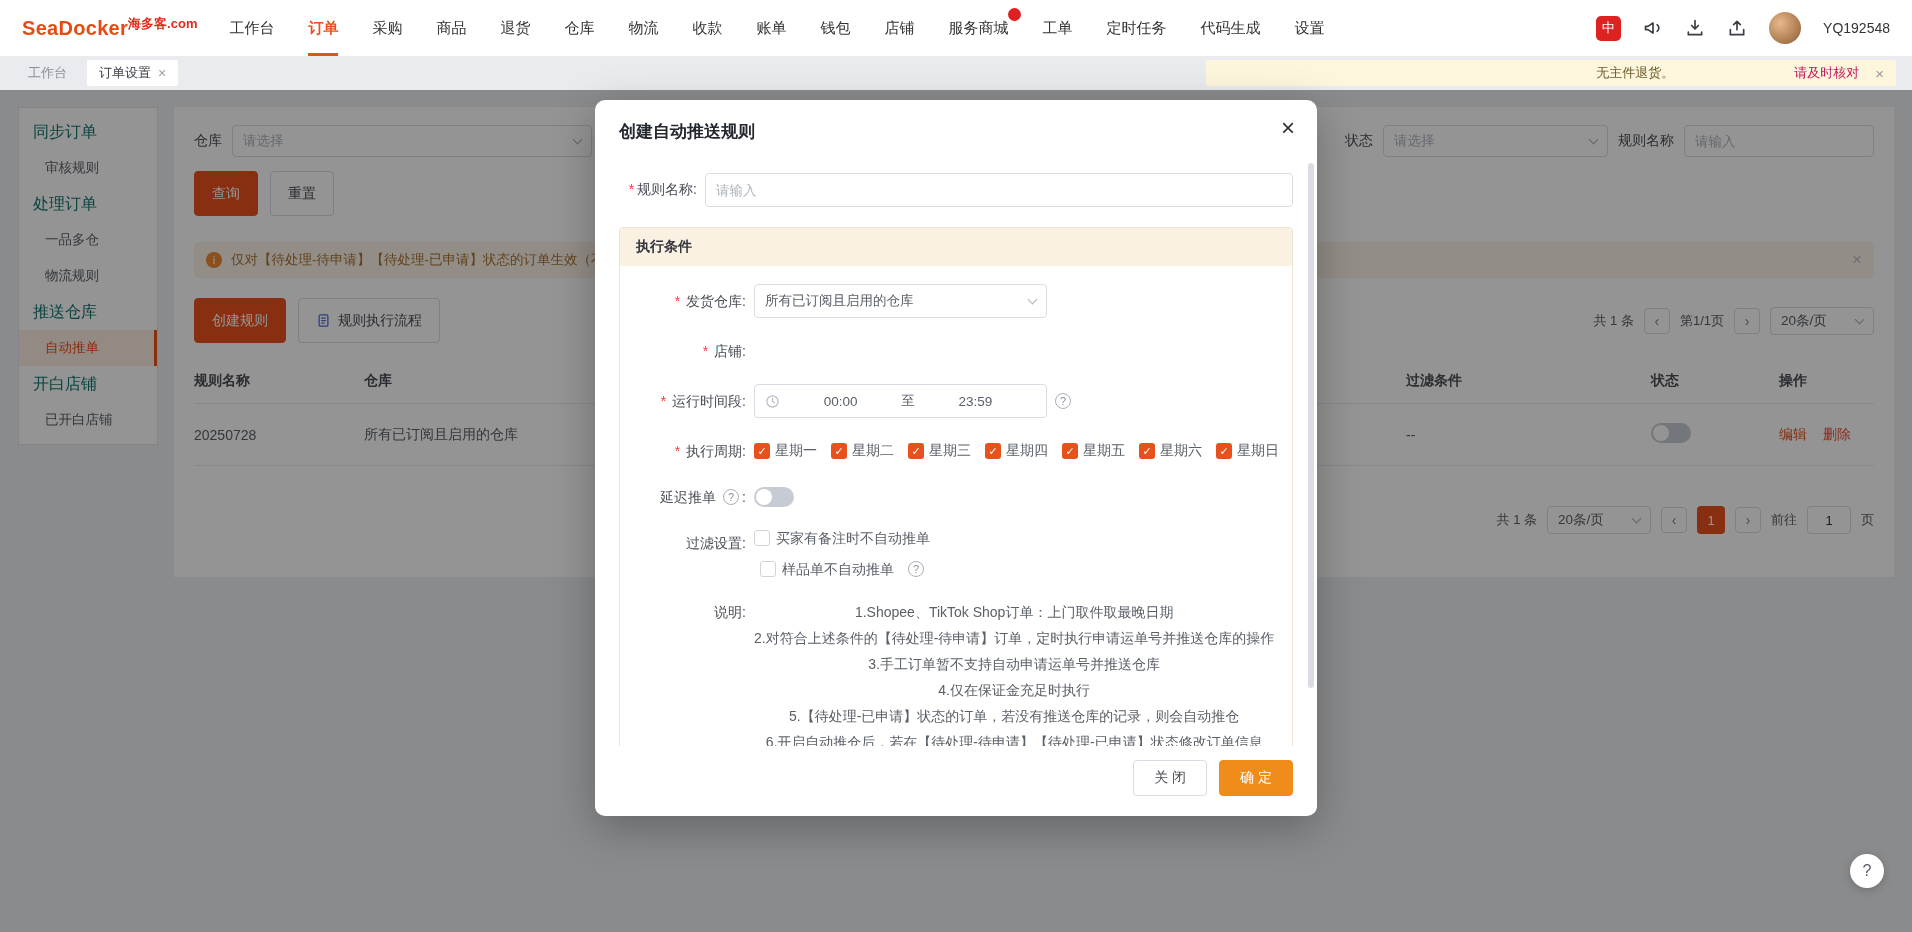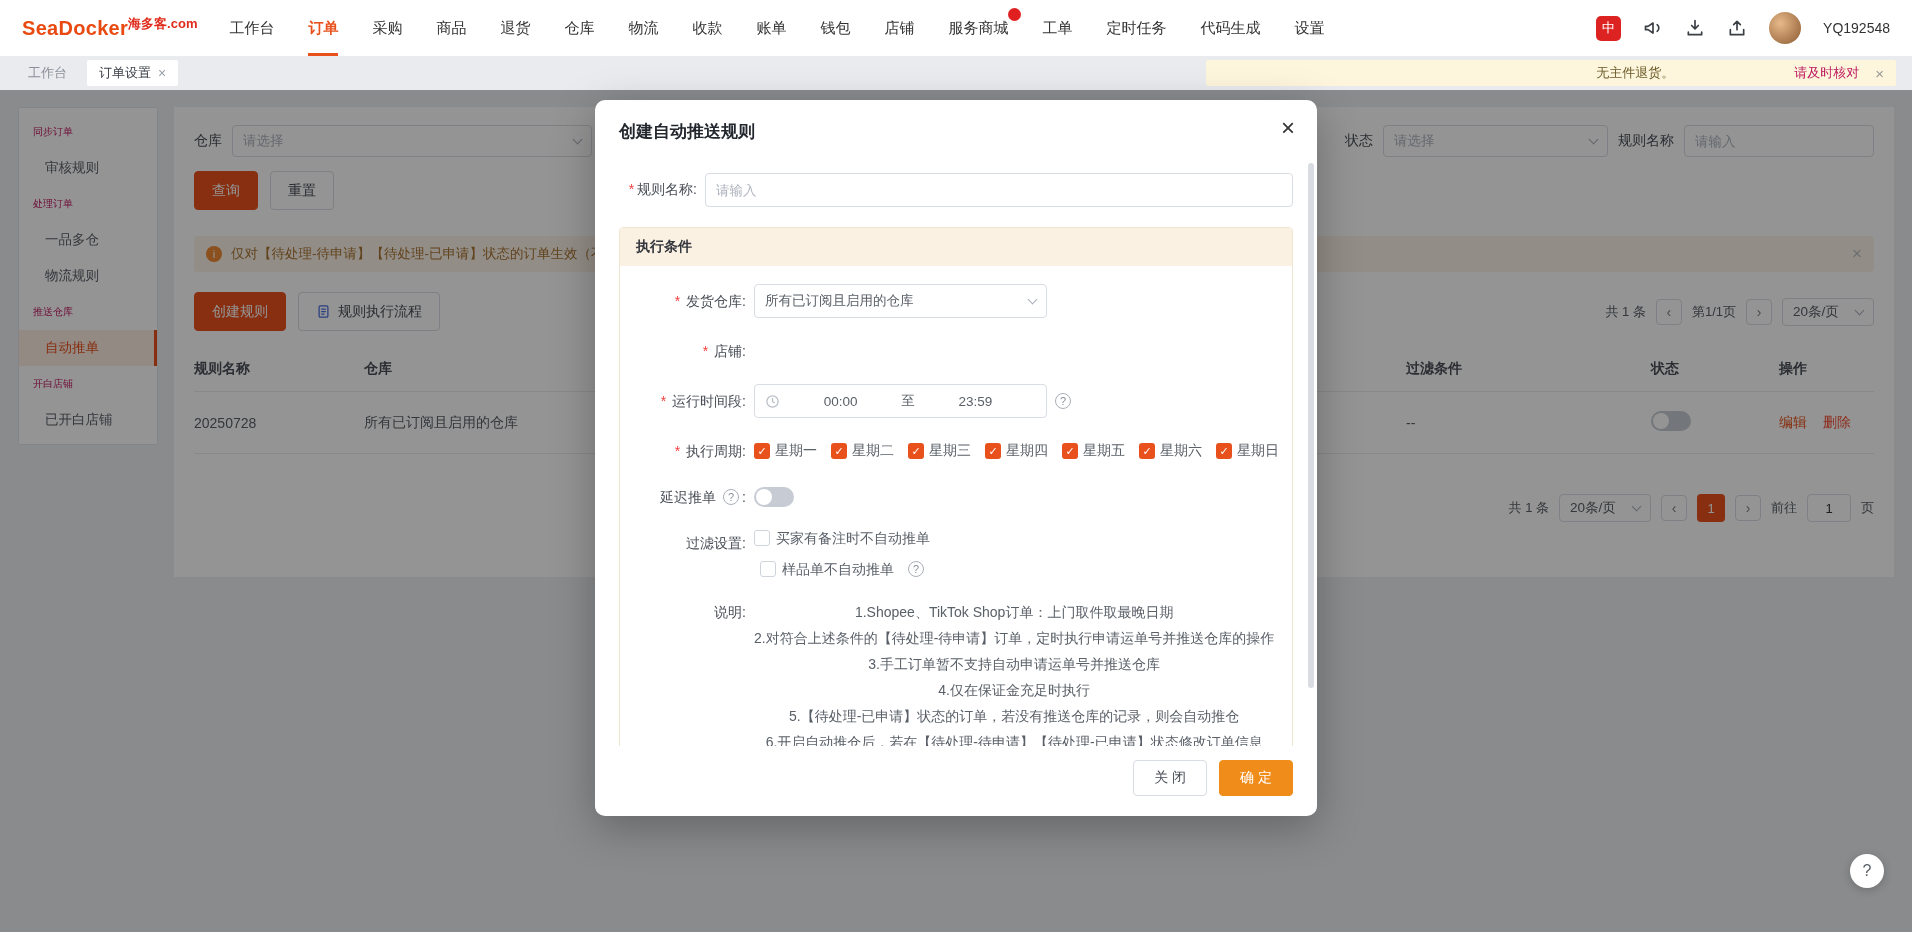--- a/index.html
+++ b/index.html
@@ -28,37 +28,37 @@
   .tab.active{background:#fff;color:#3c4047}
   .tab-close{font-size:14px;color:#9aa0a8;cursor:pointer}
   .notice{margin-left:auto;width:690px;height:26px;background:#fdf5dc;border-radius:2px;display:flex;align-items:center;padding:0 12px;font-size:13px}
   .notice-text{margin-left:auto;color:#6b5b2a}
   .notice-action{margin-left:120px;color:#be185d;cursor:pointer}
   .notice-close{margin-left:16px;color:#999;cursor:pointer;font-size:15px}
 
   
   .main{position:absolute;top:90px;left:0;right:0;bottom:0;display:flex;align-items:flex-start;gap:16px;padding:17px 18px}
   .sidebar{width:140px;background:#fff;border:1px solid #e3e6ea;padding:6px 0;flex-shrink:0}
-  .side-item{height:36px;display:flex;align-items:center;padding:0 14px;font-size:10px;color:#be185d;cursor:pointer;white-space:nowrap}
+  .side-item{height:36px;display:flex;align-items:center;padding:0 14px;font-size:16px;color:#0f766e;cursor:pointer;white-space:nowrap}
   .side-item.sub{padding-left:26px;color:#5a6068;font-size:13.5px}
   .side-item.active{color:#e8511c;background:#ffeee4;border-right:3px solid #e8511c}
   .content{flex:1;background:#fff;height:470px;padding:18px 20px;position:relative;min-width:0}
 
   .filter-row{display:flex;align-items:center;gap:10px}
   .flabel{font-size:14px;color:#4a4f57;white-space:nowrap}
   .select{height:32px;border:1px solid #d8dce3;border-radius:4px;background:#fff;display:flex;align-items:center;justify-content:space-between;padding:0 10px;cursor:pointer}
   .select .ph{color:#aeb4bd;font-size:13.5px}
   .select .val{color:#5a6068;font-size:13.5px;white-space:nowrap}
   .chev{width:7px;height:7px;border-right:1.5px solid #aab0b9;border-bottom:1.5px solid #aab0b9;transform:rotate(45deg);margin-left:8px;margin-top:-3px;flex-shrink:0}
-  .w-lg{width:360px}.w-md{width:225px}.w-sm{width:92px;height:28px}
+  .w-lg{width:360px}.w-md{width:225px}.w-sm{width:104px;height:28px}
   .f-input{width:190px;height:32px;border:1px solid #d8dce3;border-radius:4px;padding:0 10px;font-size:13.5px;color:#333;outline:none;font-family:inherit}
   .f-input::placeholder,.m-input::placeholder{color:#aeb4bd}
   .spacer{flex:1}
 
-  .btn{height:39px;padding:6px 17px;border:1px solid #d8dce3;background:#fff;border-radius:4px;font-size:14px;color:#4a4f57;cursor:pointer;display:inline-flex;align-items:center;gap:7px;font-family:inherit;white-space:nowrap}
+  .btn{height:45px;padding:6px 17px;border:1px solid #d8dce3;background:#fff;border-radius:4px;font-size:14px;color:#4a4f57;cursor:pointer;display:inline-flex;align-items:center;gap:7px;font-family:inherit;white-space:nowrap}
   .btn.primary{background:#e8511c;border-color:#e8511c;color:#fff}
   .btn.confirm{background:#f08c1a;border-color:#f08c1a;color:#fff}
   .btn.lg{height:36px;padding:0 20px}
   .btn-row{display:flex;gap:12px;margin-top:14px}
 
   .alert{margin-top:26px;height:36px;background:#fdf3e8;border-radius:4px;display:flex;align-items:center;padding:0 12px;gap:9px}
   .info-icon{width:16px;height:16px;border-radius:50%;background:#ef8b34;color:#fff;font-size:11px;font-style:normal;display:flex;align-items:center;justify-content:center;flex-shrink:0}
   .alert-text{font-size:13.5px;color:#a87433;flex:1;white-space:nowrap;overflow:hidden}
   .alert-close{color:#b9bec6;cursor:pointer;font-size:17px}
 

